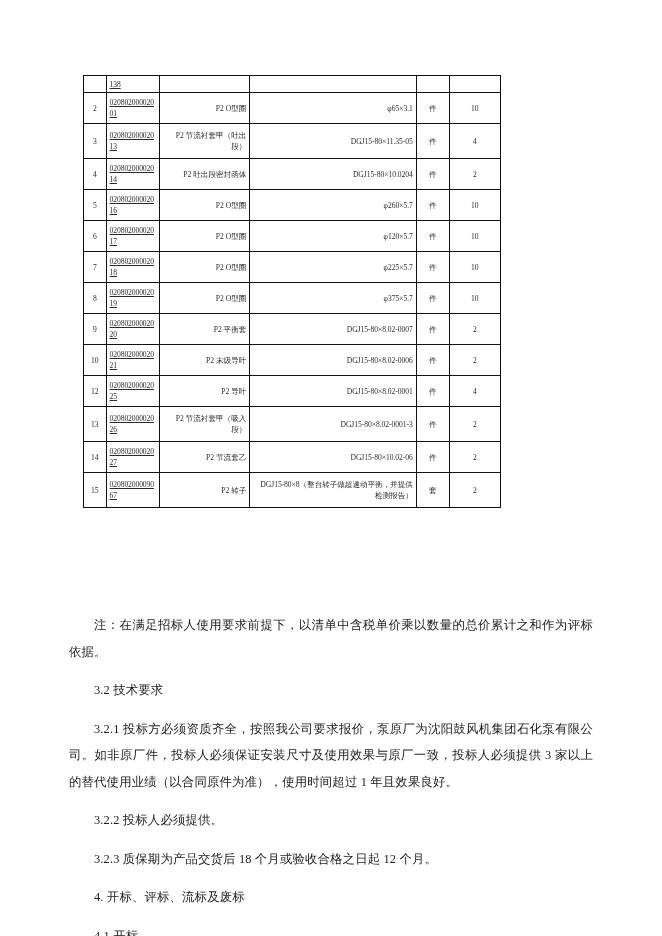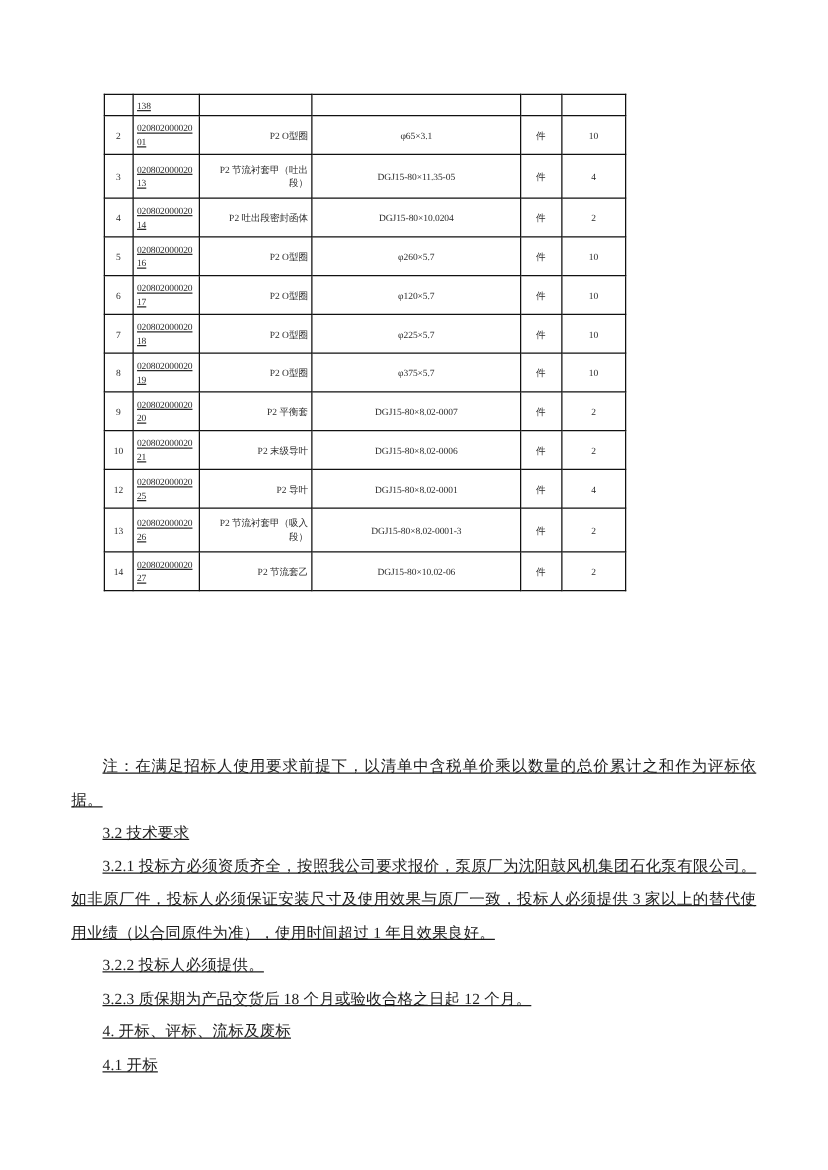--- a/index.html
+++ b/index.html
@@ -55,21 +55,21 @@
   col.c-idx   { width: 22px; }
   col.c-code  { width: 52px; }
   col.c-name  { width: 88px; }
   col.c-spec  { width: 162px; }
   col.c-unit  { width: 32px; }
   col.c-qty   { width: 50px; }
 
   td.idx  { text-align: center; }
   td.code { text-align: left; letter-spacing: -0.1px; text-decoration: underline; }
   td.name { text-align: right; }
-  td.spec { text-align: center; letter-spacing: -0.05px; }
+  td.spec { text-align: right; letter-spacing: -0.05px; }
   td.unit { text-align: center; }
   td.qty  { text-align: center; }
 
   
   tr.partial td {
     height: 14px;
     padding-top: 0;
     padding-bottom: 2px;
     vertical-align: bottom;
   }
@@ -84,23 +84,22 @@
     left: 57px;
     top: 600px;
     width: 548px;
     font-size: 12.4px;
     line-height: 26.5px;
     color: #1c1c1c;
     letter-spacing: 0.15px;
     text-align: justify;
   }
   .body-text p {
-    margin: 0;
+    margin: 12px;
     text-indent: 25px;
-    text-decoration: underline;
   }
 </style>
 </head>
 <body>
 
 <div class="page">
 
   <div class="table-wrap">
     <table class="items">
       <colgroup>
@@ -209,20 +208,28 @@
             <td class="qty">2</td>
           </tr>
           <tr class="body-row">
             <td class="idx">14</td>
             <td class="code">02080200002027</td>
             <td class="name">P2 节流套乙</td>
             <td class="spec">DGJ15-80×10.02-06</td>
             <td class="unit">件</td>
             <td class="qty">2</td>
           </tr>
+          <tr class="body-row two-line">
+            <td class="idx">15</td>
+            <td class="code">02080200009067</td>
+            <td class="name">P2 转子</td>
+            <td class="spec">DGJ15-80×8（整台转子做超速动平衡，并提供检测报告）</td>
+            <td class="unit">套</td>
+            <td class="qty">2</td>
+          </tr>
         </tbody>
     </table>
   </div>
 
   <div class="body-text" id="body-text">
       <p>注：在满足招标人使用要求前提下，以清单中含税单价乘以数量的总价累计之和作为评标依据。</p>
       <p>3.2 技术要求</p>
       <p>3.2.1 投标方必须资质齐全，按照我公司要求报价，泵原厂为沈阳鼓风机集团石化泵有限公司。如非原厂件，投标人必须保证安装尺寸及使用效果与原厂一致，投标人必须提供 3 家以上的替代使用业绩（以合同原件为准），使用时间超过 1 年且效果良好。</p>
       <p>3.2.2 投标人必须提供。</p>
       <p>3.2.3 质保期为产品交货后 18 个月或验收合格之日起 12 个月。</p>

